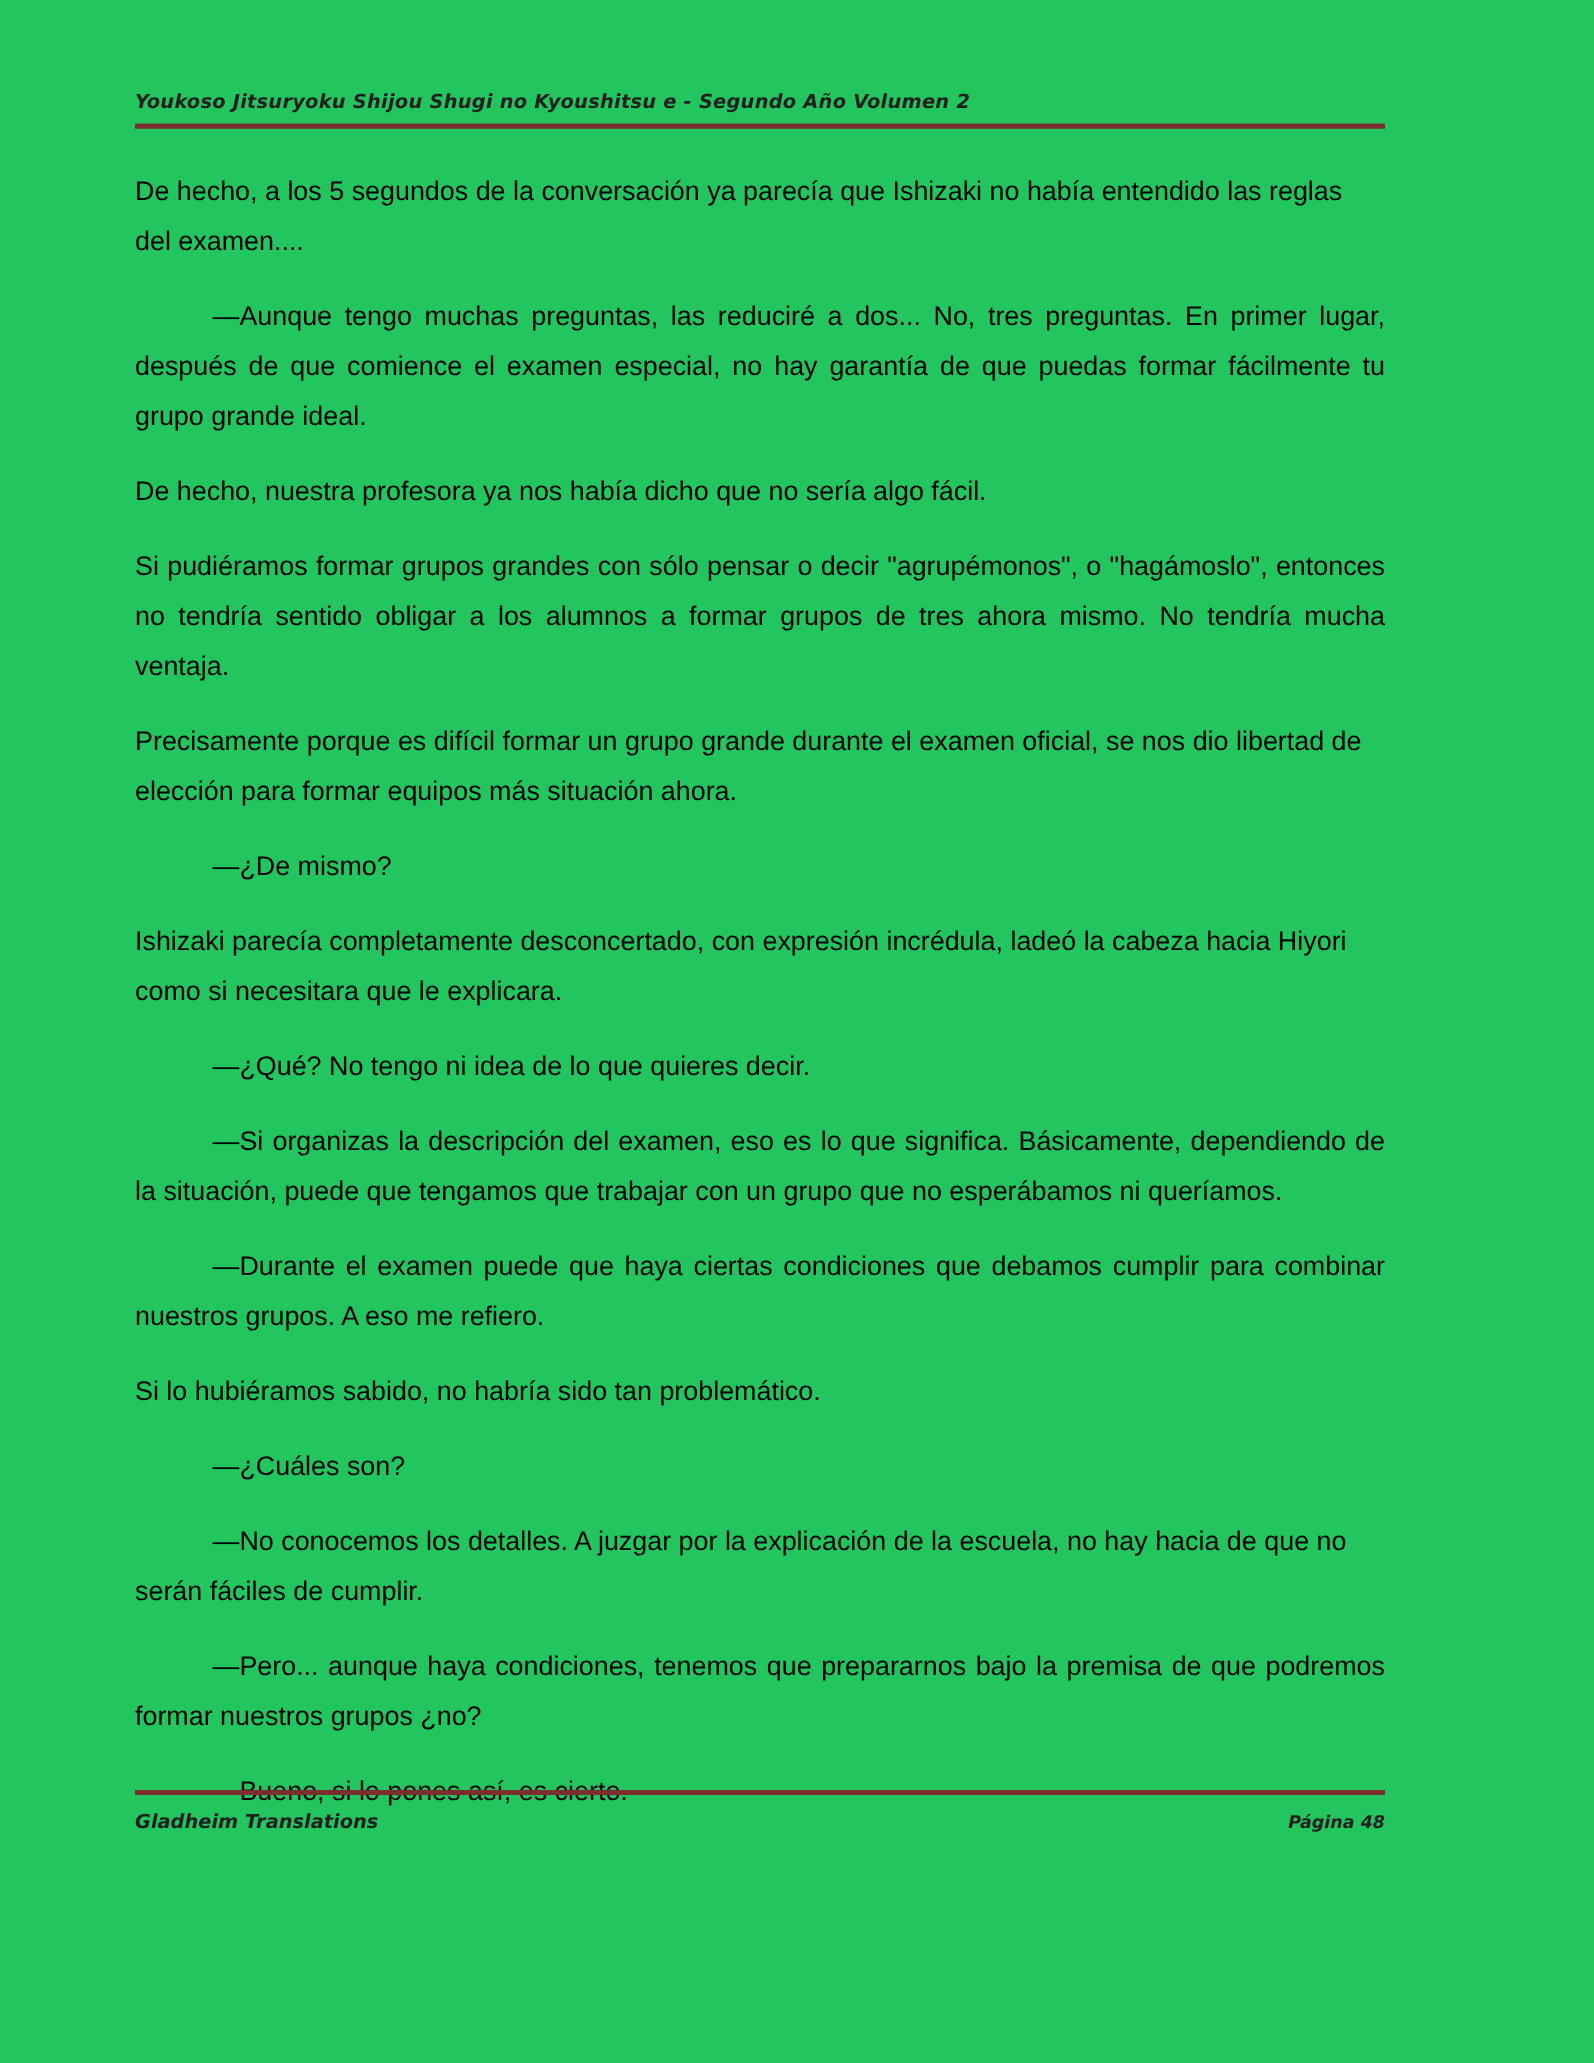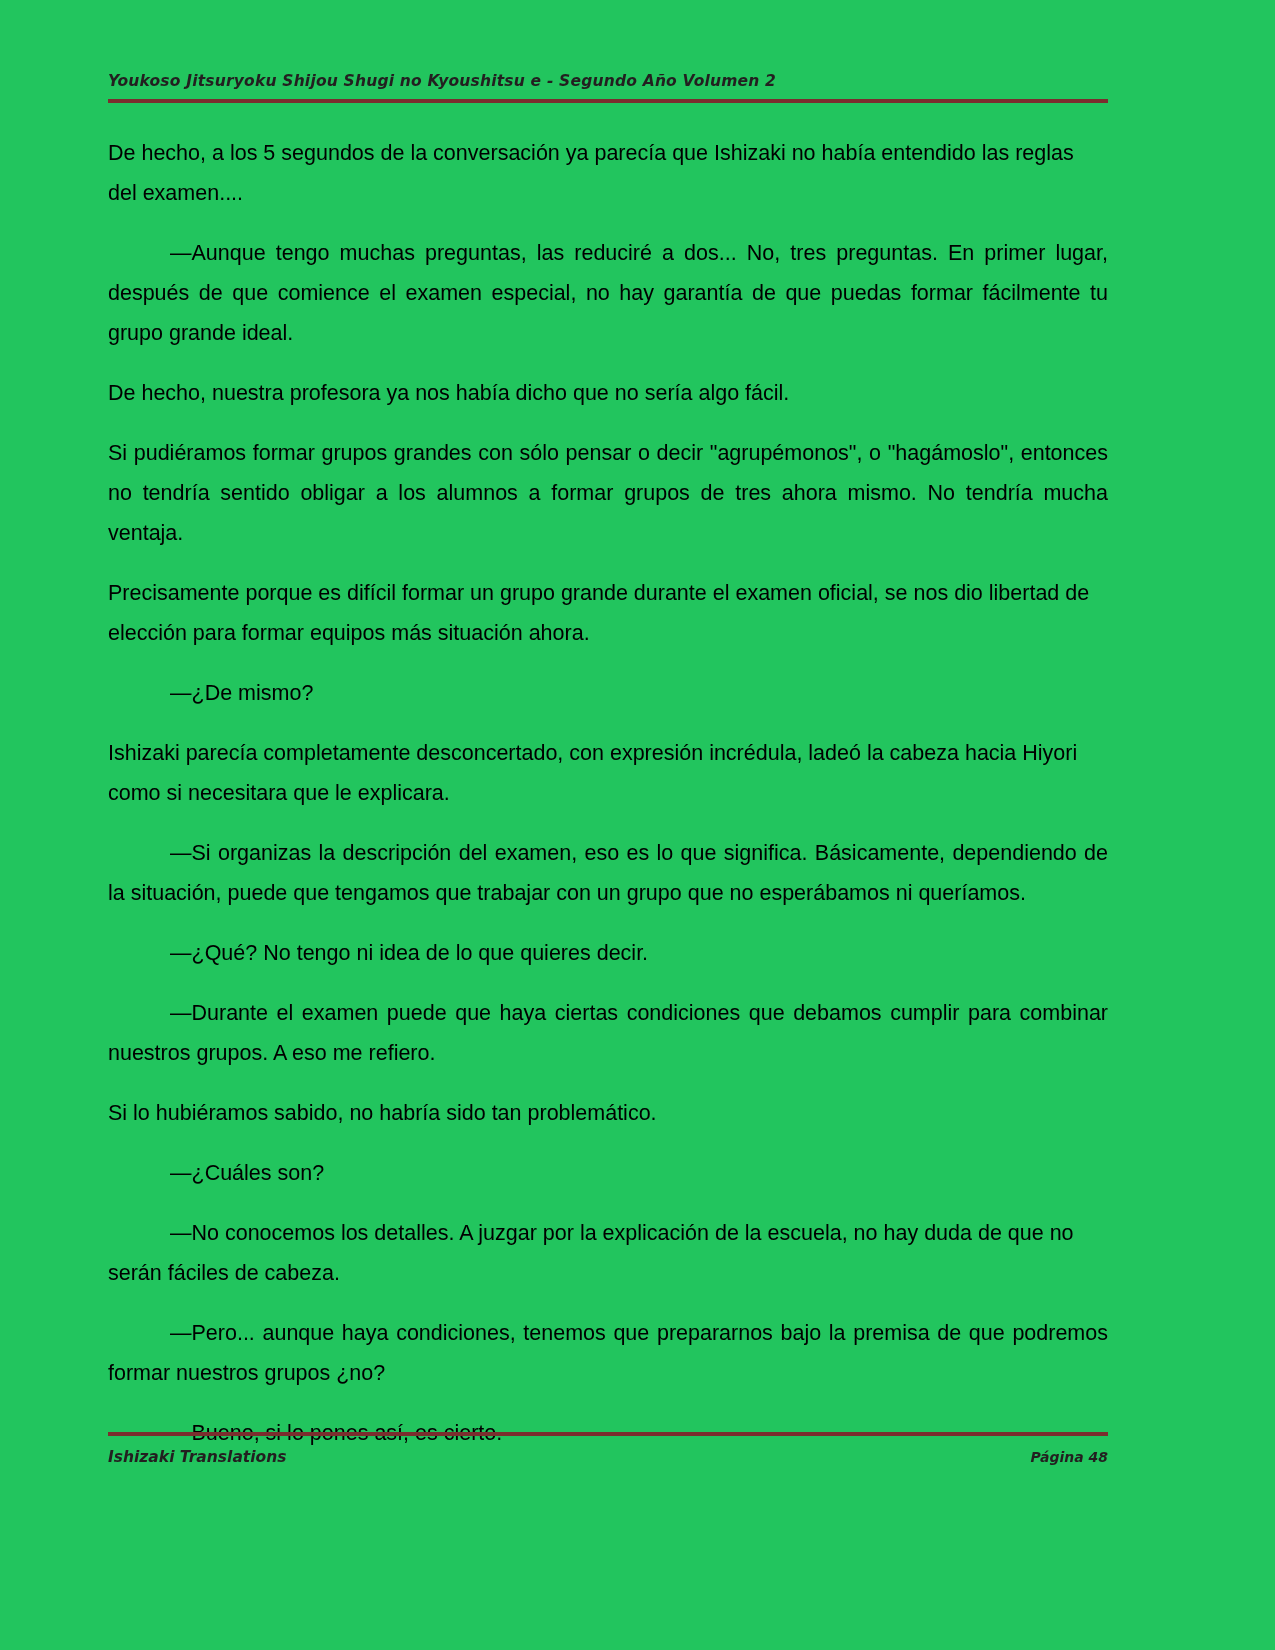--- a/index.html
+++ b/index.html
@@ -120,30 +120,30 @@
     <div class="header-rule"></div>
 
     <div class="body-area">
       <p class="para noj">De hecho, a los 5 segundos de la conversación ya parecía que Ishizaki no había entendido las reglas del examen....</p>
       <p class="para indent">—Aunque tengo muchas preguntas, las reduciré a dos... No, tres preguntas. En primer lugar, después de que comience el examen especial, no hay garantía de que puedas formar fácilmente tu grupo grande ideal.</p>
       <p class="para noj">De hecho, nuestra profesora ya nos había dicho que no sería algo fácil.</p>
       <p class="para">Si pudiéramos formar grupos grandes con sólo pensar o decir "agrupémonos", o "hagámoslo", entonces no tendría sentido obligar a los alumnos a formar grupos de tres ahora mismo. No tendría mucha ventaja.</p>
       <p class="para noj">Precisamente porque es difícil formar un grupo grande durante el examen oficial, se nos dio libertad de elección para formar equipos más situación ahora.</p>
       <p class="para indent noj">—¿De mismo?</p>
       <p class="para noj">Ishizaki parecía completamente desconcertado, con expresión incrédula, ladeó la cabeza hacia Hiyori como si necesitara que le explicara.</p>
+      <p class="para indent noj">—¿Qué? No tengo ni idea de lo que quieres decir.</p>
       <p class="para indent">—Si organizas la descripción del examen, eso es lo que significa. Básicamente, dependiendo de la situación, puede que tengamos que trabajar con un grupo que no esperábamos ni queríamos.</p>
-      <p class="para indent noj">—¿Qué? No tengo ni idea de lo que quieres decir.</p>
       <p class="para indent">—Durante el examen puede que haya ciertas condiciones que debamos cumplir para combinar nuestros grupos. A eso me refiero.</p>
       <p class="para noj">Si lo hubiéramos sabido, no habría sido tan problemático.</p>
       <p class="para indent noj">—¿Cuáles son?</p>
-      <p class="para indent noj">—No conocemos los detalles. A juzgar por la explicación de la escuela, no hay duda de que no serán fáciles de cabeza.</p>
+      <p class="para indent noj">—No conocemos los detalles. A juzgar por la explicación de la escuela, no hay hacia de que no serán fáciles de cumplir.</p>
       <p class="para indent">—Pero... aunque haya condiciones, tenemos que prepararnos bajo la premisa de que podremos formar nuestros grupos ¿no?</p>
       <p class="para indent noj">—Bueno, si lo pones así, es cierto.</p>
     </div>
 
     <div class="footer-rule"></div>
     <div class="footer">
-      <div class="footer-left">Ishizaki Translations</div>
+      <div class="footer-left">Gladheim Translations</div>
       <div class="footer-right">Página 48</div>
     </div>
 
   </div>
 </div>
 
 </body></html>

